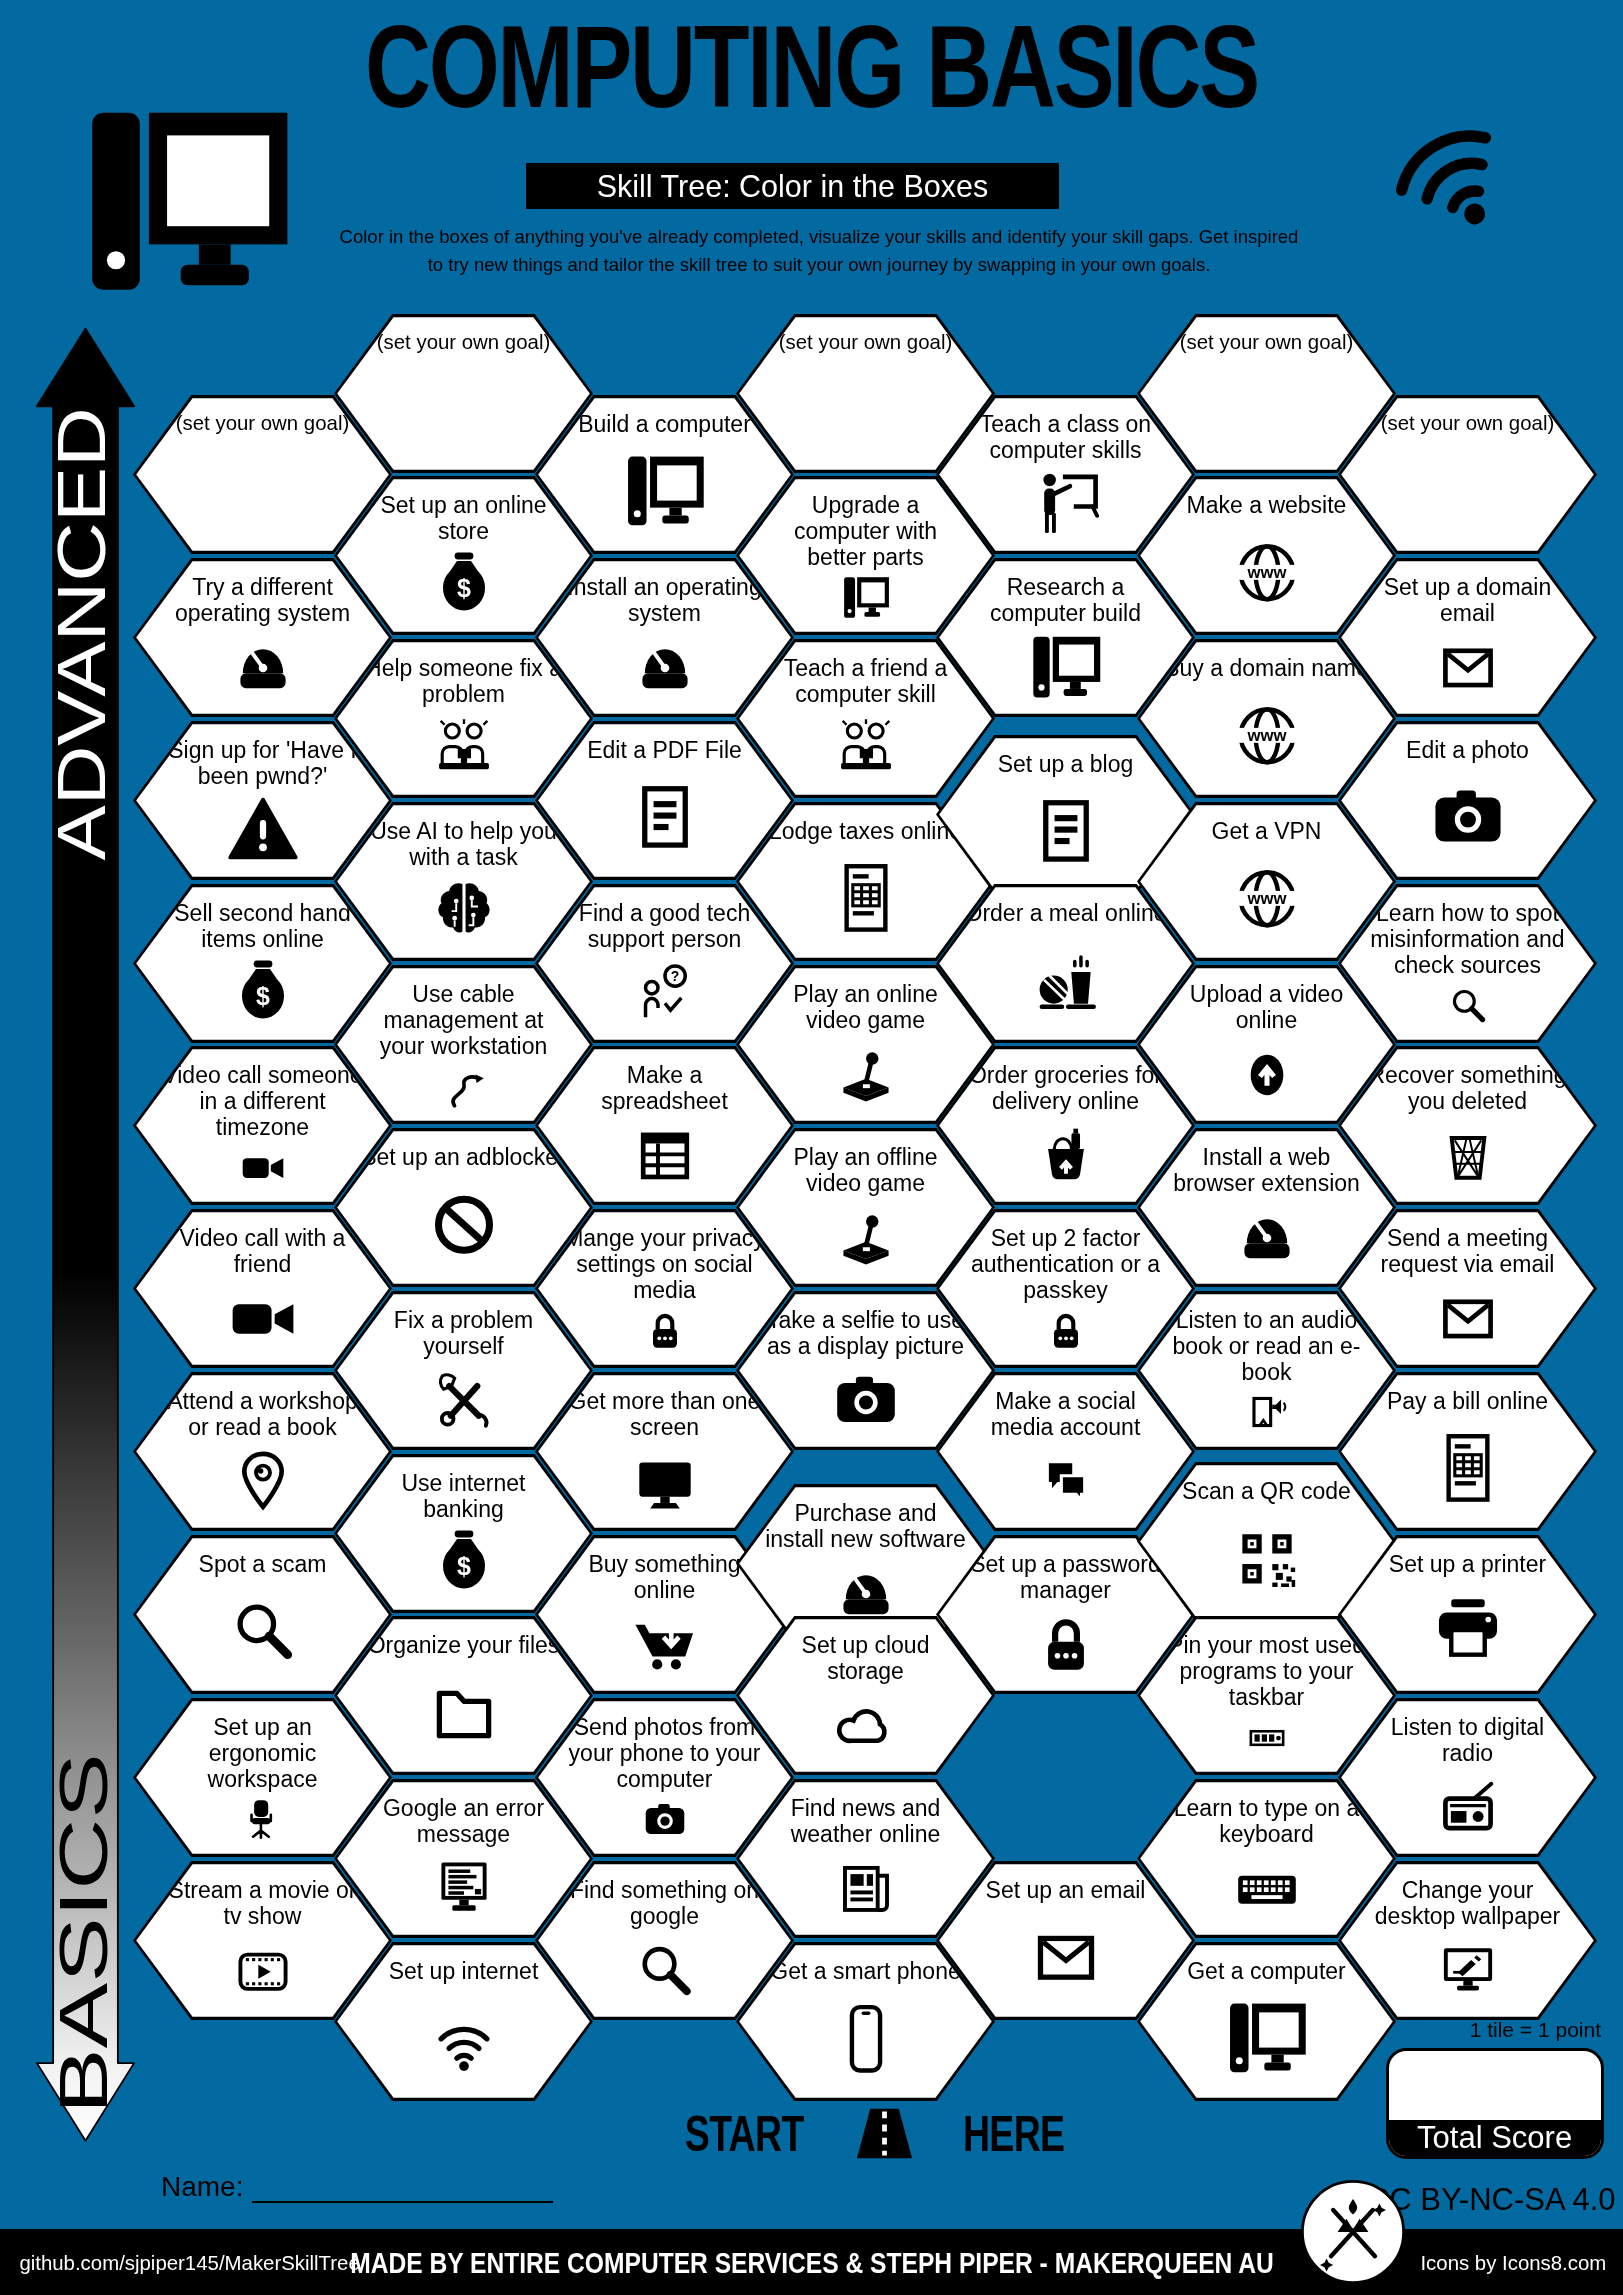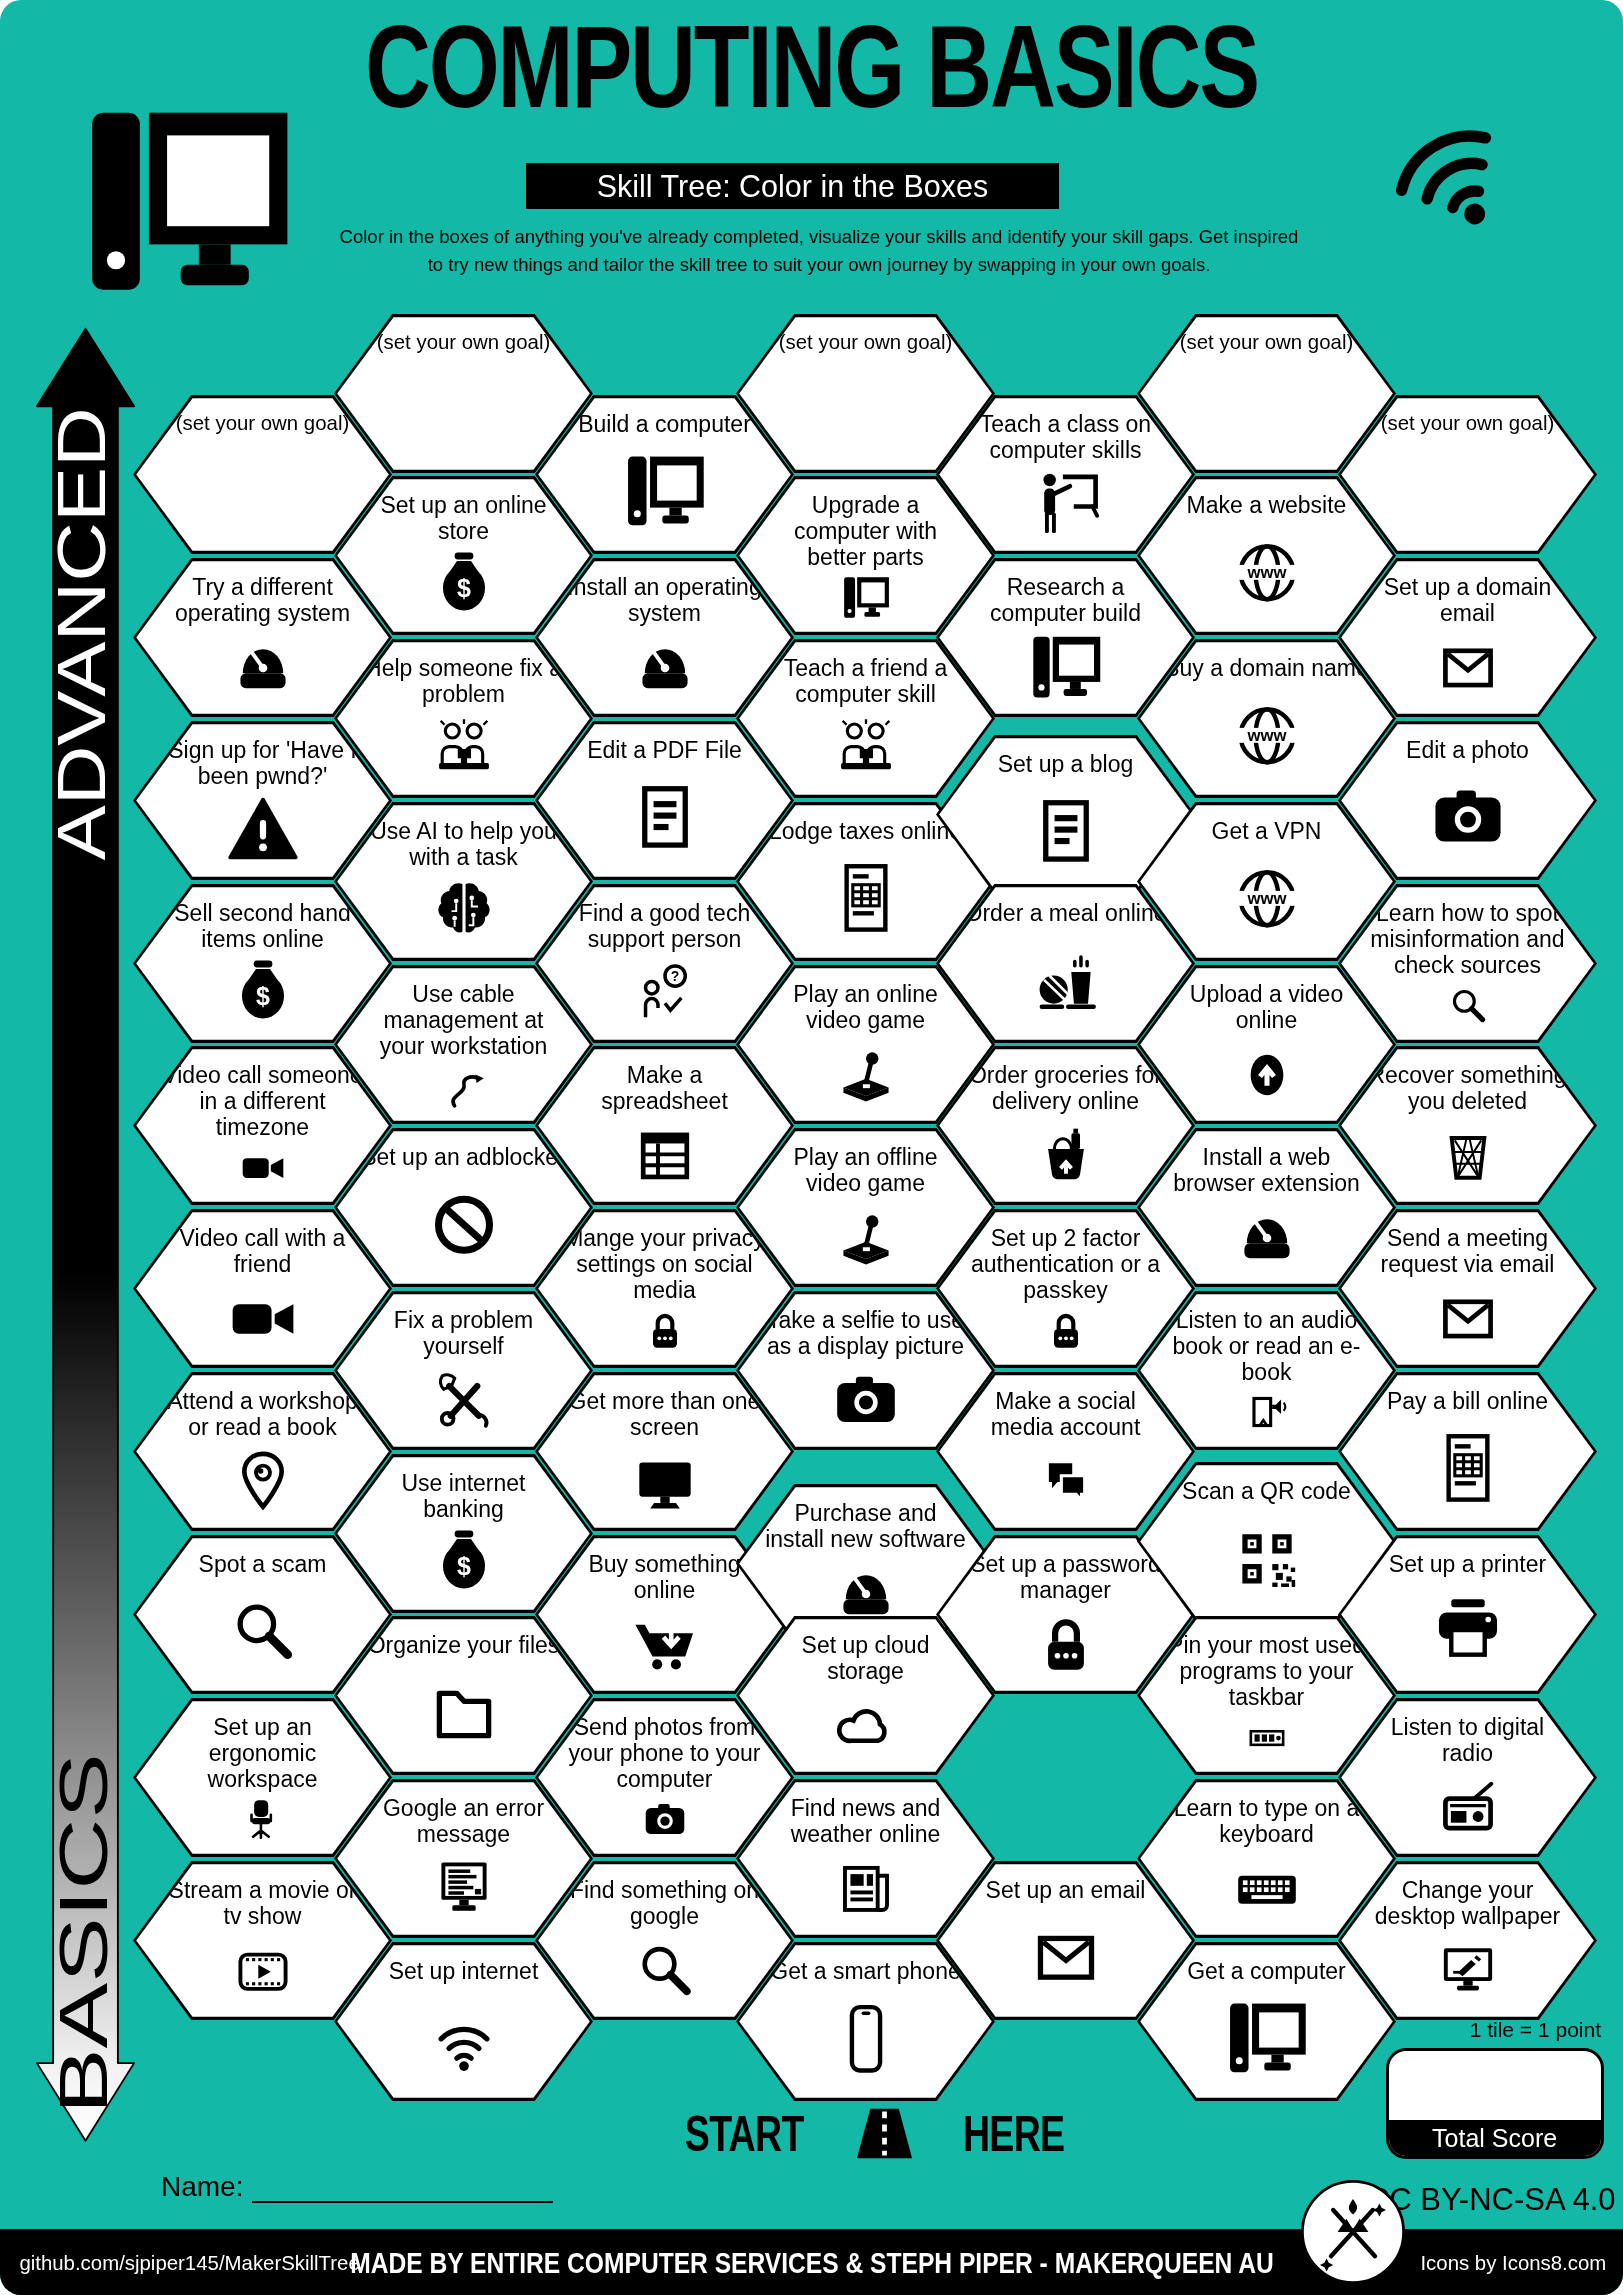--- a/index.html
+++ b/index.html
@@ -1,17 +1,17 @@
 <!DOCTYPE html>
 <html style="font-size:7.4px"><head>
 <meta charset="utf-8">
 <style>
   html,body{margin:0;padding:0;background:#fff;}
   body{font-family:"Liberation Sans",sans-serif;color:#000;}
-  #page{position:relative;width:1623px;height:2295px;background:#14b8a6;overflow:hidden;border-radius:21px;}
+  #page{position:relative;width:1623px;height:2295px;background:#0369a1;overflow:hidden;}
 
   
   .title-wrap{position:absolute;left:0;top:8.3px;width:1623px;text-align:center;
     font-size:117px;font-weight:900;letter-spacing:-2.8px;transform:scaleX(.78);line-height:1;}
   .subtitle{position:absolute;left:526px;top:163px;width:533px;height:46px;background:#000;
     color:#fff;font-size:30.5px;display:flex;align-items:center;justify-content:center;}
   .desc{position:absolute;left:280px;top:223px;width:1078px;text-align:center;
     font-size:18.5px;line-height:1.5;}
   .logo-computer{position:absolute;left:74px;top:89px;width:227px;height:229px;}
   .logo-wifi{position:absolute;left:1344px;top:69px;width:199px;height:190px;transform:rotate(-32deg);}
@@ -33,21 +33,21 @@
   
   .start-here{position:absolute;left:665px;top:2099px;display:flex;align-items:center;gap:14px;}
   .start-word{font-size:50px;font-weight:900;transform:scaleX(.75);letter-spacing:-0.9px;}
   .road{width:95px;height:69px;}
   .name-row{position:absolute;left:161px;top:2171px;display:flex;align-items:flex-end;font-size:28px;}
   .name-line{display:inline-block;width:301px;border-bottom:2.3px solid #000;height:27px;margin-left:8.3px;}
   .tile-note{position:absolute;right:22px;top:2018px;font-size:21px;}
   .score-box{position:absolute;right:19.4px;top:2048px;width:212px;height:105px;border:3.2px solid #000;
     border-radius:20.4px;overflow:hidden;display:flex;flex-direction:column;background:#fff;}
   .score-blank{flex:1;}
-  .score-bar{height:36px;background:#000;color:#fff;font-size:25px;display:flex;
+  .score-bar{height:36px;background:#000;color:#fff;font-size:31px;display:flex;
     align-items:center;justify-content:center;}
   .cc-line{position:absolute;right:7.4px;top:2182px;font-size:31px;}
   .mq-logo{position:absolute;left:1298px;top:2177px;width:110px;height:110px;z-index:6;}
 
   
   .footer-bar{position:absolute;left:0;top:2229px;width:1623px;height:67px;background:#000;color:#fff;}
   .footer-left{position:absolute;left:19.4px;top:50%;transform:translateY(-50%);font-size:20.4px;}
   .footer-center{position:absolute;left:50%;top:50%;transform:translate(-50%,-50%) scaleX(.82);
     font-size:30px;font-weight:700;white-space:nowrap;}
   .footer-right{position:absolute;right:16.7px;top:50%;transform:translateY(-50%);font-size:20.4px;}

